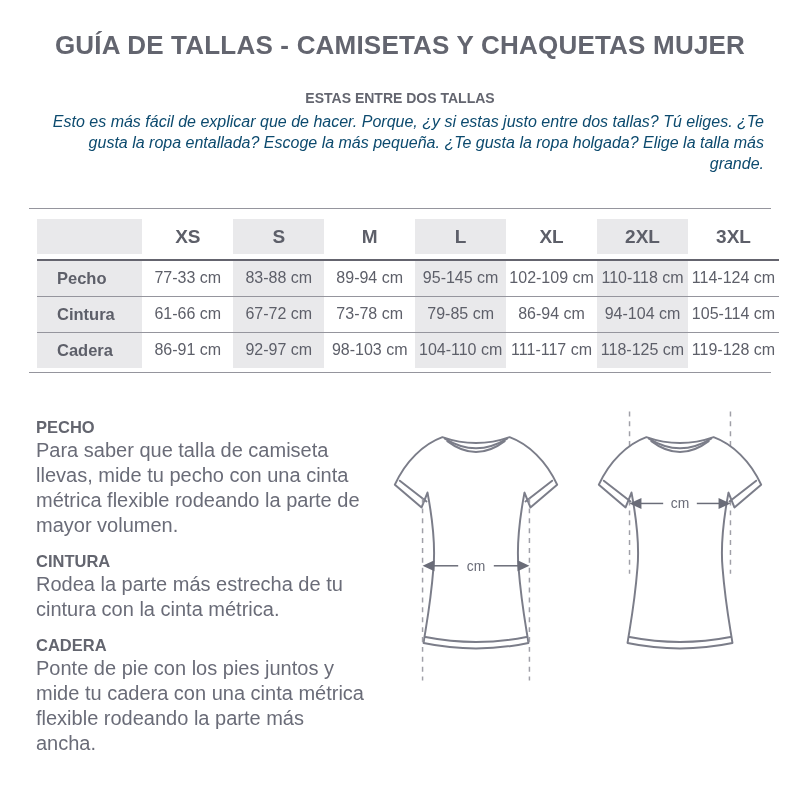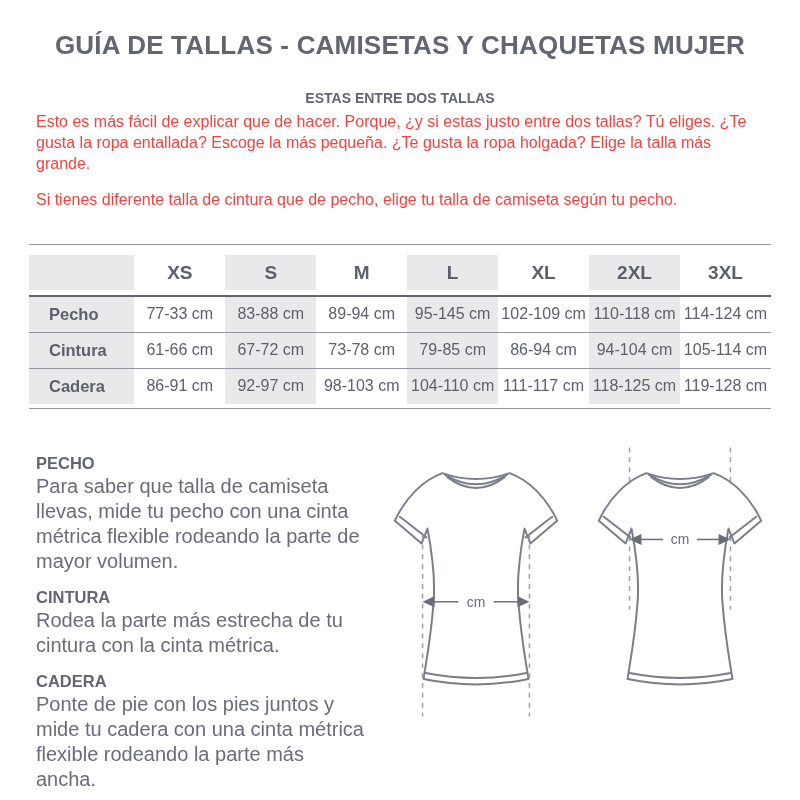--- a/index.html
+++ b/index.html
@@ -20,38 +20,40 @@
     font-size: 26px; font-weight: bold; line-height: 34px;
     color: #63656f; letter-spacing: 0.2px;
   }
   .section-heading {
     text-align: center;
     font-size: 14px; font-weight: bold; line-height: 21px;
     color: #63656f; margin: 0 auto 2px auto;
   }
   .section-text {
     max-width: 728px; margin: 0 auto;
-    text-align: left;
+    text-align: right;
     font-size: 16px; line-height: 21px;
-    color: #ef4444;
+    color: #0c4a6e;
+    font-style: italic;
   }
   .section-between { margin-bottom: 15px; }
   .section-tops { margin-bottom: 34px; }
 
   
   .table-wrap {
     width: 742px; margin: 0 auto;
     border-top: 1px solid #95959d;
     border-bottom: 1px solid #95959d;
     padding: 5px 0 4px 0;
   }
   table.size-table {
     width: 100%;
     border-collapse: collapse;
     table-layout: fixed;
+    margin-left: 8px;
   }
   .size-table thead tr { border-bottom: 2px solid #64646e; height: 46px; }
   .size-table tbody tr { height: 36px; }
   .size-table tbody tr + tr { border-top: 1px solid #95959d; }
   .size-table th {
     font-size: 19px; font-weight: bold; color: #5d5f69;
     text-align: center; vertical-align: middle;
     padding: 5px 0;
     background-clip: content-box;
   }
@@ -107,21 +109,20 @@
 <div class="page">
 
   <h1 class="page-title">GUÍA DE TALLAS - CAMISETAS Y CHAQUETAS MUJER</h1>
 
   <div class="section-between">
     <h2 class="section-heading">ESTAS ENTRE DOS TALLAS</h2>
     <p class="section-text">Esto es más fácil de explicar que de hacer. Porque, ¿y si estas justo entre dos tallas? Tú eliges. ¿Te gusta la ropa entallada? Escoge la más pequeña. ¿Te gusta la ropa holgada? Elige la talla más grande.</p>
   </div>
 
   <div class="section-tops">
-    <p class="section-text">Si tienes diferente talla de cintura que de pecho, elige tu talla de camiseta según tu pecho.</p>
   </div>
 
   <div class="table-wrap">
     <table class="size-table">
       <colgroup>
         <col style="width:14.2%">
         <col style="width:12.257%">
           <col style="width:12.257%">
           <col style="width:12.257%">
         <col style="width:12.257%">

